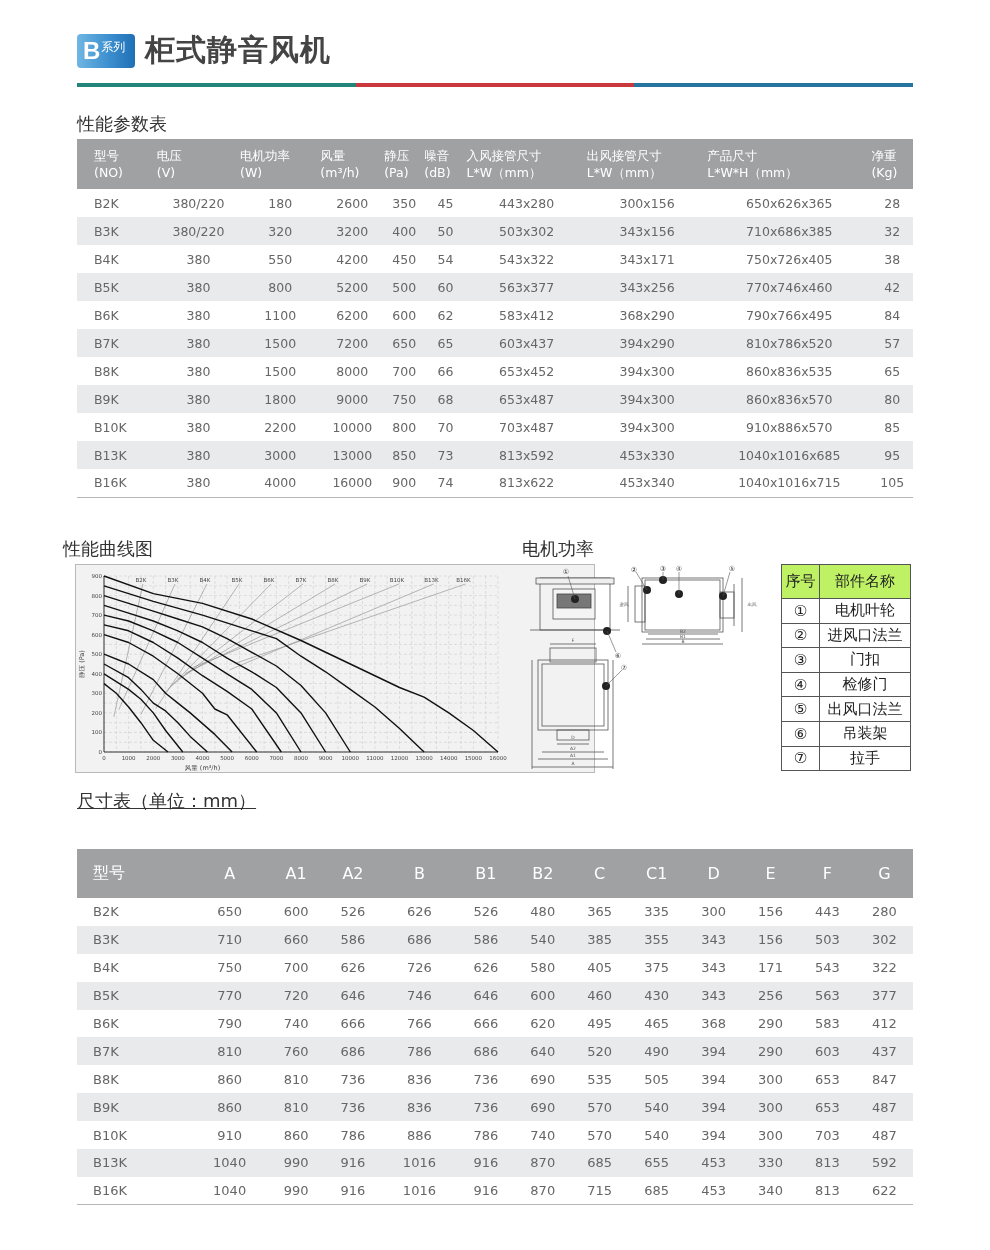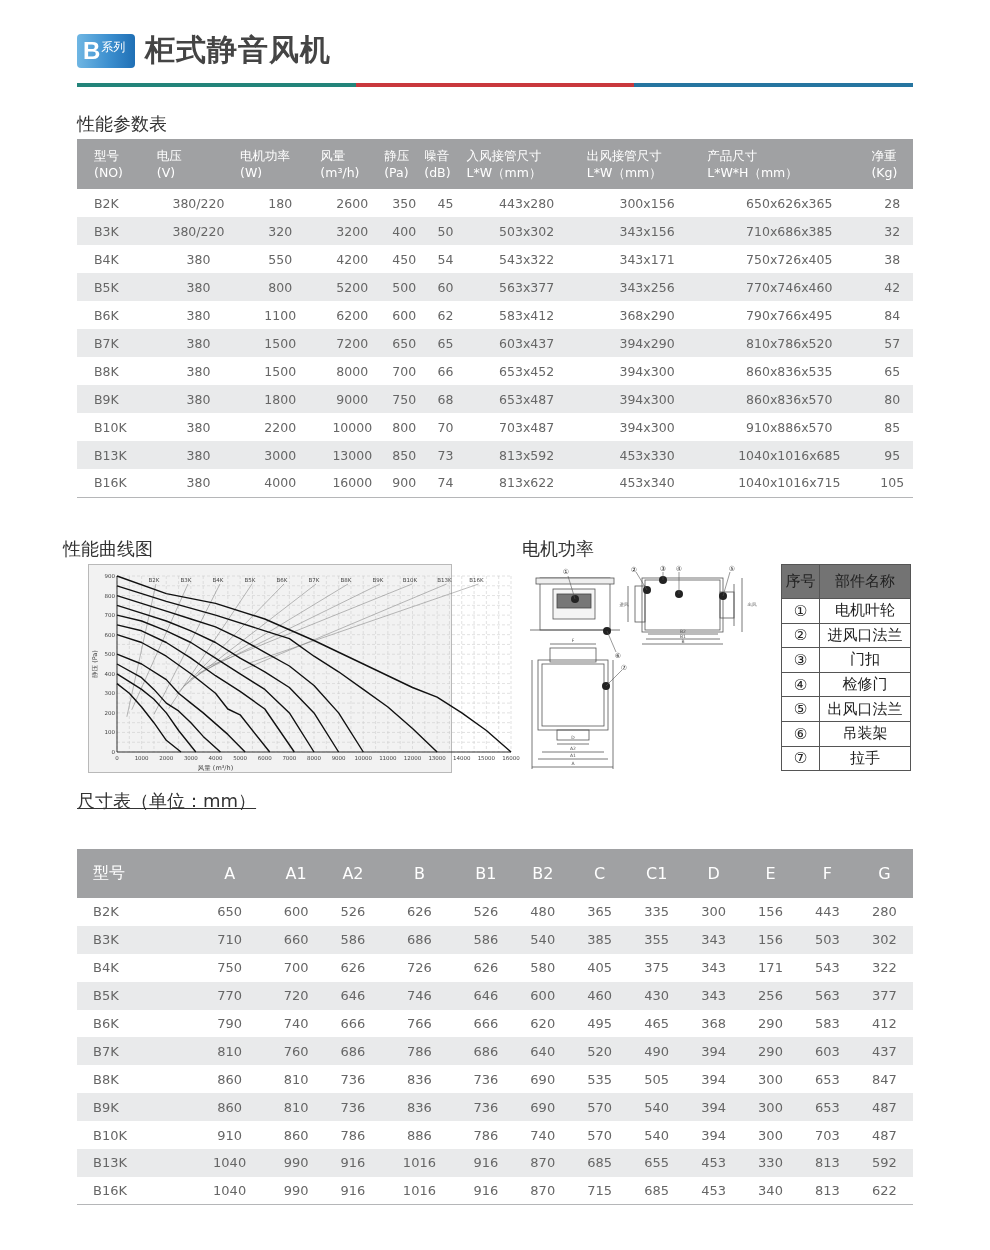--- a/index.html
+++ b/index.html
@@ -19,28 +19,28 @@
 
   .sec-title { position: absolute; font-size: 18px; color: #333; }
 
   table.perf { position: absolute; left: 77px; top: 139px; width: 836px; border-collapse: collapse; font-size: 12.5px; color: #666; }
   table.perf th { background: #a0a1a3; color: #fff; font-weight: normal; font-size: 12.5px; line-height: 17px; height: 50px; text-align: left; }
   table.perf td { height: 28px; text-align: center; }
   table.perf tr:nth-child(even) td { background: #e9eaeb; }
   table.perf tbody tr:last-child td { border-bottom: 1.5px solid #b5b6b8; }
   table.perf td:first-child, table.perf th:first-child { text-align: left; padding-left: 17px; }
 
-  .chart-box { position: absolute; left: 75px; top: 564px; width: 364px; height: 209px; background: #f2f2f2; border: 1px solid #b9b9b9; margin-left: 13px; }
+  .chart-box { position: absolute; left: 75px; top: 564px; width: 520px; height: 209px; background: #f2f2f2; border: 1px solid #b9b9b9; }
   .chart-box svg { position: absolute; left: 0; top: 0; }
 
   .drawing { position: absolute; left: 520px; top: 564px; width: 255px; height: 210px; }
 
   table.parts { position: absolute; left: 781px; top: 564px; width: 130px; border-collapse: collapse; font-size: 15px; color: #222; }
   table.parts th, table.parts td { border: 1.5px solid #555; text-align: center; height: 24.6px; font-weight: normal; }
-  table.parts th { background: #737373; height: 34px; }
+  table.parts th { background: #bef264; height: 34px; }
   table.parts td:first-child, table.parts th:first-child { width: 38px; }
 
   table.dims { position: absolute; left: 77px; top: 849px; width: 836px; border-collapse: collapse; font-size: 13px; color: #666; }
   table.dims th { background: #a0a1a3; color: #fff; font-weight: normal; font-size: 16px; height: 49px; text-align: center; }
   table.dims td { height: 27.9px; text-align: center; }
   table.dims tr:nth-child(even) td { background: #e9eaeb; }
   table.dims tbody tr:last-child td { border-bottom: 1.5px solid #b5b6b8; }
   table.dims td:first-child, table.dims th:first-child { text-align: left; padding-left: 16px; }
 </style>
 </head>

